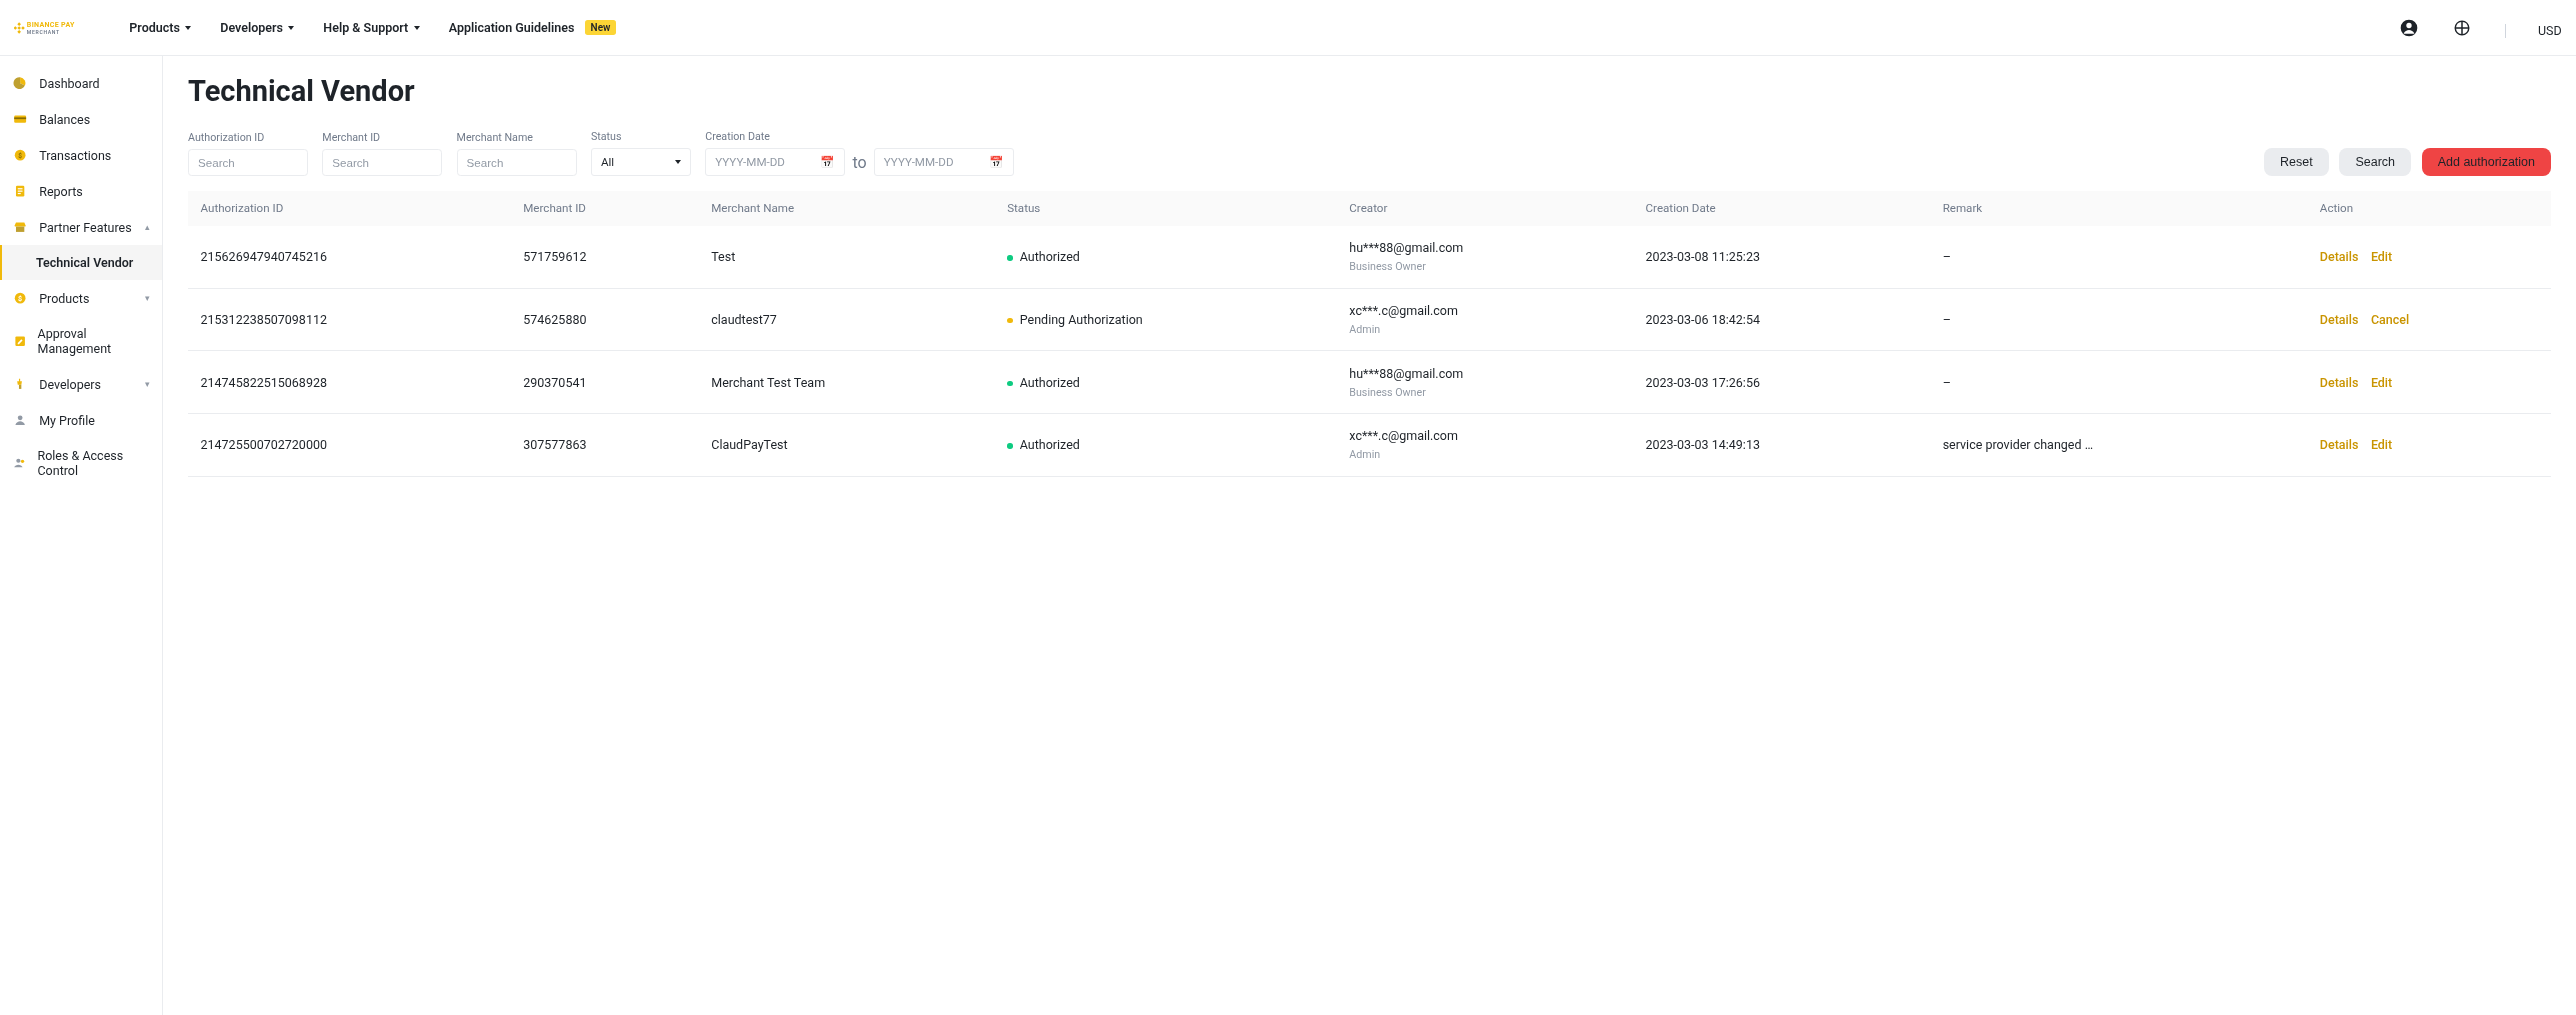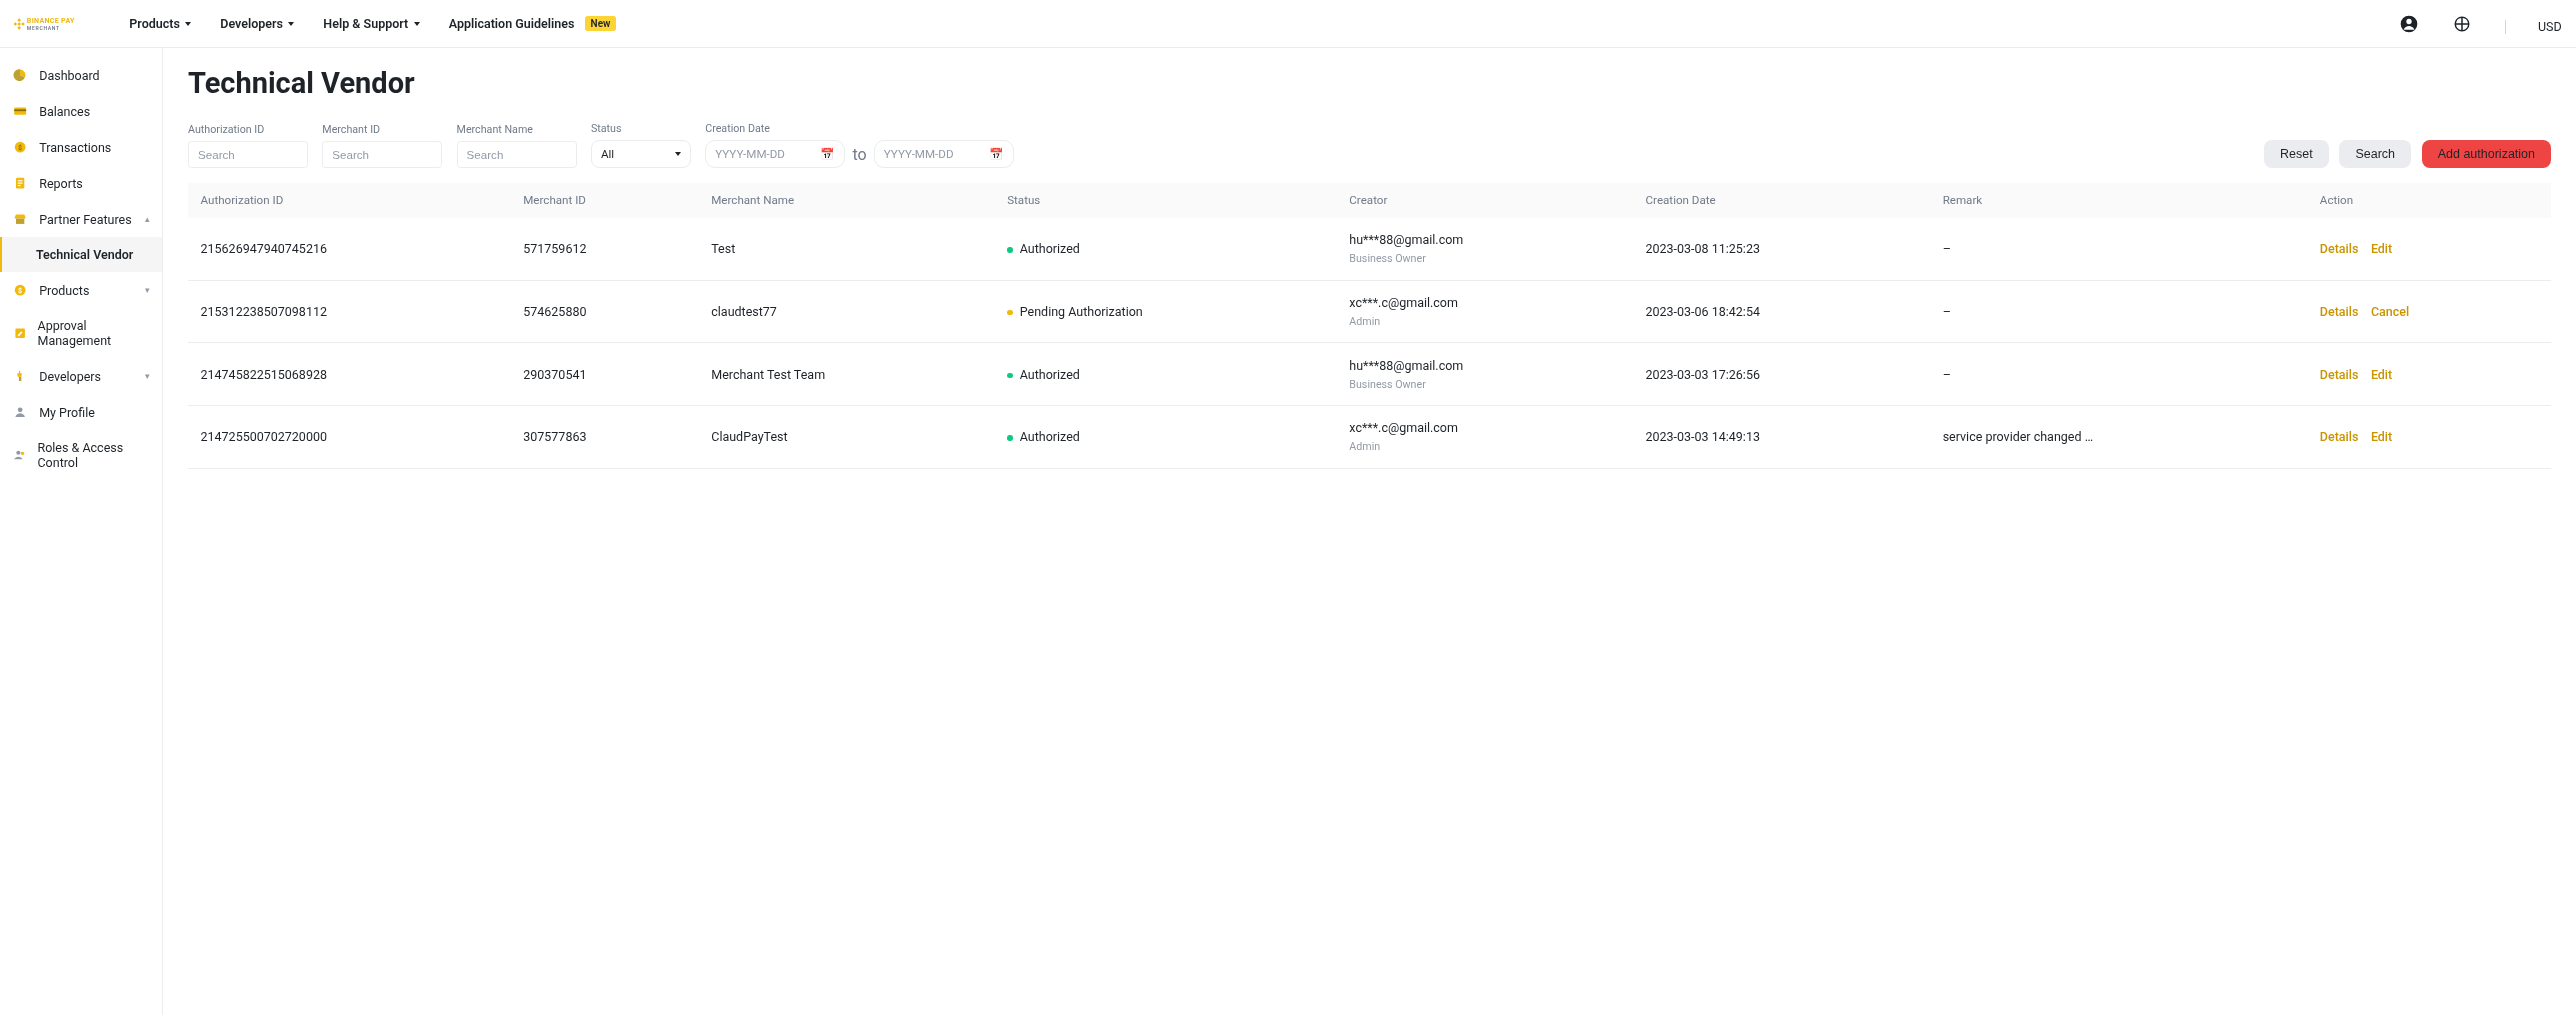--- a/index.html
+++ b/index.html
@@ -1,19 +1,19 @@
 <!DOCTYPE html>
 <html style="font-size:14.3px"><head>
 <meta charset="utf-8">
 <style>
 * { box-sizing: border-box; margin: 0; padding: 0; }
 body { font-family: -apple-system, BlinkMacSystemFont, "Segoe UI", Roboto, Arial, sans-serif; color: #1e2329; background: #fff; font-size: 12.5px; }
 
 
-.header { display: flex; align-items: center; height: 48px; border-bottom: 0.9px solid #eaecef; padding: 0 14.3px; }
+.header { display: flex; align-items: center; height: 56px; border-bottom: 0.9px solid #eaecef; padding: 0 14.3px; }
 .logo { display: flex; align-items: center; margin-right: 25px; }
 .logo-svg { width: 90px; height: 30px; }
 .nav { display: flex; gap: 29px; align-items: center; }
 .nav-item { display: flex; align-items: center; gap: 5.4px; font-weight: 600; font-size: 12.5px; cursor: pointer; }
 .caret { width: 0; height: 0; border-left: 3.6px solid transparent; border-right: 3.6px solid transparent; border-top: 4.5px solid #1e2329; }
 .badge-new { background: #fcd535; color: #1e2329; font-size: 10px; padding: 1.8px 5.4px; border-radius: 2.7px; font-weight: 600; margin-left: 5.4px; }
 .header-right { margin-left: auto; display: flex; align-items: flex-end; gap: 32px; }
 .icon-btn { width: 21.5px; height: 21.5px; display: flex; align-items: center; justify-content: center; cursor: pointer; }
 .divider-v { width: 0.9px; height: 14.3px; background: #d0d5dd; }
 
@@ -29,22 +29,22 @@
 .page-title { font-size: 29px; font-weight: 700; margin-bottom: 21.5px; }
 .tabs { border-bottom: 0.9px solid #eaecef; margin-bottom: 18px; }
 .tab { display: inline-block; padding: 7.2px 0 9px; font-weight: 600; font-size: 13.4px; border-bottom: 2.7px solid #f0b90b; cursor: pointer; }
 
 
 .filters { display: flex; gap: 14.3px; align-items: flex-end; margin-bottom: 14.3px; flex-wrap: wrap; }
 .filter { display: flex; flex-direction: column; gap: 5.4px; }
 .filter-label { font-size: 10.7px; color: #707a8a; }
 .input { border: 0.9px solid #eaecef; border-radius: 3.6px; padding: 6.3px 9px; font-size: 11.6px; width: 120px; background: #fff; }
 .input::placeholder { color: #929aa5; }
-.select { border: 0.9px solid #eaecef; border-radius: 8px; padding: 6.3px 9px; font-size: 11.6px; width: 100px; background: #fff; display: flex; justify-content: space-between; align-items: center; cursor: pointer; }
-.date-field { border: 0.9px solid #eaecef; border-radius: 10px; padding: 6.3px 9px; font-size: 11.6px; width: 140px; display: flex; justify-content: space-between; align-items: center; color: #929aa5; }
+.select { border: 0.9px solid #eaecef; border-radius: 3px; padding: 6.3px 9px; font-size: 11.6px; width: 100px; background: #fff; display: flex; justify-content: space-between; align-items: center; cursor: pointer; }
+.date-field { border: 0.9px solid #eaecef; border-radius: 3px; padding: 6.3px 9px; font-size: 11.6px; width: 140px; display: flex; justify-content: space-between; align-items: center; color: #929aa5; }
 .btn { border: none; border-radius: 8px; padding: 7.2px 16px; font-size: 12.5px; font-weight: 500; cursor: pointer; }
 .btn-gray { background: #eaecef; color: #1e2329; }
 .btn-yellow { background: #ef4444; color: #1e2329; font-weight: 500; }
 .filter-actions { display: flex; gap: 10.7px; margin-left: auto; }
 
 
 .table { width: 100%; border-collapse: collapse; }
 .table thead th { background: #fafafa; text-align: left; font-weight: 400; color: #707a8a; font-size: 11.6px; padding: 10.7px 12.5px; }
 .table tbody td { padding: 14.3px 12.5px; border-bottom: 0.9px solid #eaecef; font-size: 12.5px; vertical-align: middle; }
 .status-dot { display: inline-block; width: 5.4px; height: 5.4px; border-radius: 50%; margin-right: 7.2px; vertical-align: middle; }

